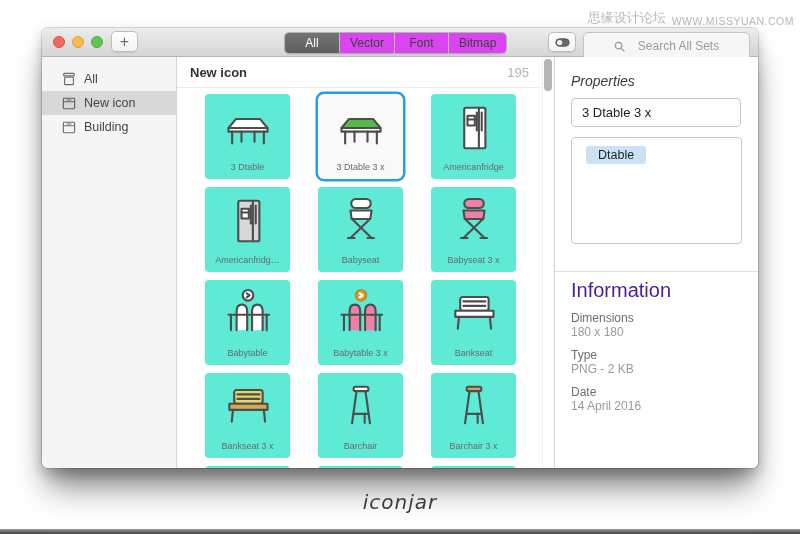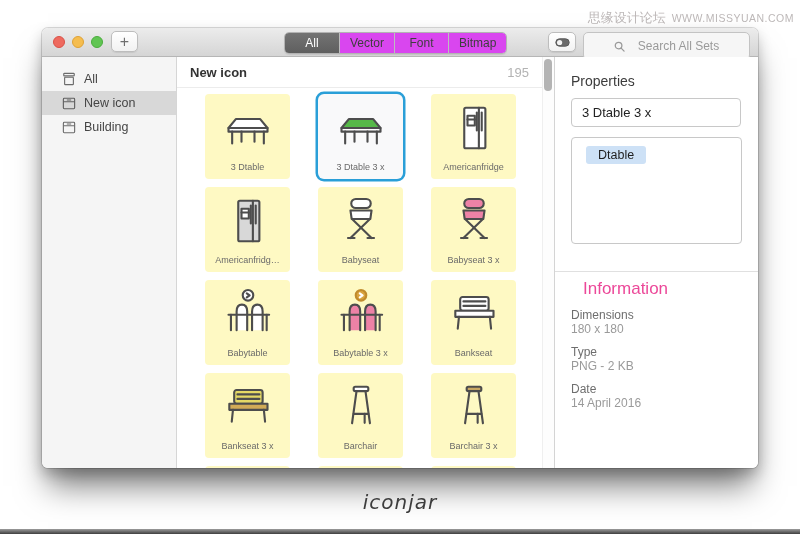--- a/index.html
+++ b/index.html
@@ -5,21 +5,21 @@
   html,body{margin:0;padding:0;}
   body{
     width:800px;height:534px;position:relative;overflow:hidden;
     background:#ffffff;
     font-family:"Liberation Sans", sans-serif;
     -webkit-font-smoothing:antialiased;
   }
   
   .watermark{
     position:absolute;top:9px;right:6px;color:#bdb8b8;
-    font-size:13px;display:flex;align-items:center;gap:6px;white-space:nowrap;
+    font-size:13px;display:flex;align-items:flex-end;gap:6px;white-space:nowrap;
   }
   .watermark .en{font-size:10.5px;letter-spacing:.5px;}
   .brand{
     position:absolute;top:490px;left:0;width:100%;text-align:center;
     font-family:"DejaVu Sans", sans-serif;font-style:italic;font-weight:200;
     font-size:20px;color:#3d3d3d;letter-spacing:1px;
   }
   .bottom-strip{
     position:absolute;bottom:0;left:0;right:0;height:5px;
     background:linear-gradient(#9c9c9c,#3f3f3f);
@@ -83,53 +83,53 @@
     height:30px;flex:none;display:flex;align-items:center;justify-content:space-between;
     padding:0 13px;border-bottom:1px solid #ececec;
   }
   .main-title{font-size:13px;font-weight:bold;color:#333;}
   .main-count{font-size:13px;color:#b3b3b3;}
   .grid{
     flex:1;overflow:hidden;padding:6px 27px 0 28px;
     display:grid;grid-template-columns:repeat(3,85px);gap:8px 28px;align-content:start;
   }
   .card{
-    width:85px;height:85px;background:#fef9c3;border-radius:4px;position:relative;
+    width:85px;height:85px;background:#5eead4;border-radius:4px;position:relative;
     display:flex;align-items:flex-start;justify-content:center;box-sizing:border-box;
   }
   .card.selected{box-shadow:0 0 0 2.5px #2a9fd8;border-radius:6px;background:#f9f9fa;}
   .card svg.ic{width:52px;height:52px;margin-top:8px;}
   .card-label{
     position:absolute;bottom:7px;left:2px;right:2px;text-align:center;
     font-size:9px;color:#6a6a6a;white-space:nowrap;overflow:hidden;
   }
   .ic *{stroke:#4d4d4d;stroke-width:2.6;stroke-linecap:round;stroke-linejoin:round;}
   .ic .stw{stroke:#ffffff;}
   .ic .stg{stroke:#c08b2d;}
   .scrollbar{width:11px;flex:none;background:#fdfdfd;border-left:1px solid #efefef;position:relative;}
   .scroll-thumb{position:absolute;top:2px;left:1px;width:8px;height:32px;border-radius:4px;background:#b4b4b4;}
   
   .rightpanel{flex:1;background:#fff;border-left:1px solid #d4d4d4;position:relative;}
-  .panel-title{margin:16px 16px 0;font-size:14px;color:#3c3c3c;}
+  .panel-title{margin:16px 16px 0;font-size:14px;color:#3c3c3c;font-style:italic;}
   .name-input{
     display:block;margin:9px 16px 0;width:170px;height:29px;box-sizing:border-box;
     border:1px solid #c8c8c8;border-radius:4px;background:#fff;
     font-family:"Liberation Sans",sans-serif;font-size:13px;color:#222;padding:0 10px;outline:none;
   }
   .tags-box{
     margin:10px 16px 0;height:107px;box-sizing:border-box;
     border:1px solid #c8c8c8;border-radius:4px;background:#fff;
   }
   .tag{
     display:inline-block;margin:8px 0 0 14px;padding:2px 12px;
     background:#cde1f6;border-radius:3px;font-size:12.5px;color:#1f1f1f;
   }
   .panel-divider{position:absolute;top:214px;left:0;width:100%;height:1px;background:#e0e0e0;}
   .info{position:absolute;top:222px;left:16px;right:17px;}
-  .info-title{font-size:17px;color:#ec4899;margin-bottom:4px;margin-left:12px;}
+  .info-title{font-size:20px;color:#4c1d95;margin-bottom:4px;}
   .info-row{display:flex;justify-content:space-between;margin-top:9px;font-size:12px;flex-direction:column;}
   .info-label{color:#6e6e6e;}
   .info-value{color:#9a9a9a;}
 </style>
 </head>
 <body>
 
 <div class="watermark">
   <span>思缘设计论坛</span>
   <span class="en">WWW.MISSYUAN.COM</span>

